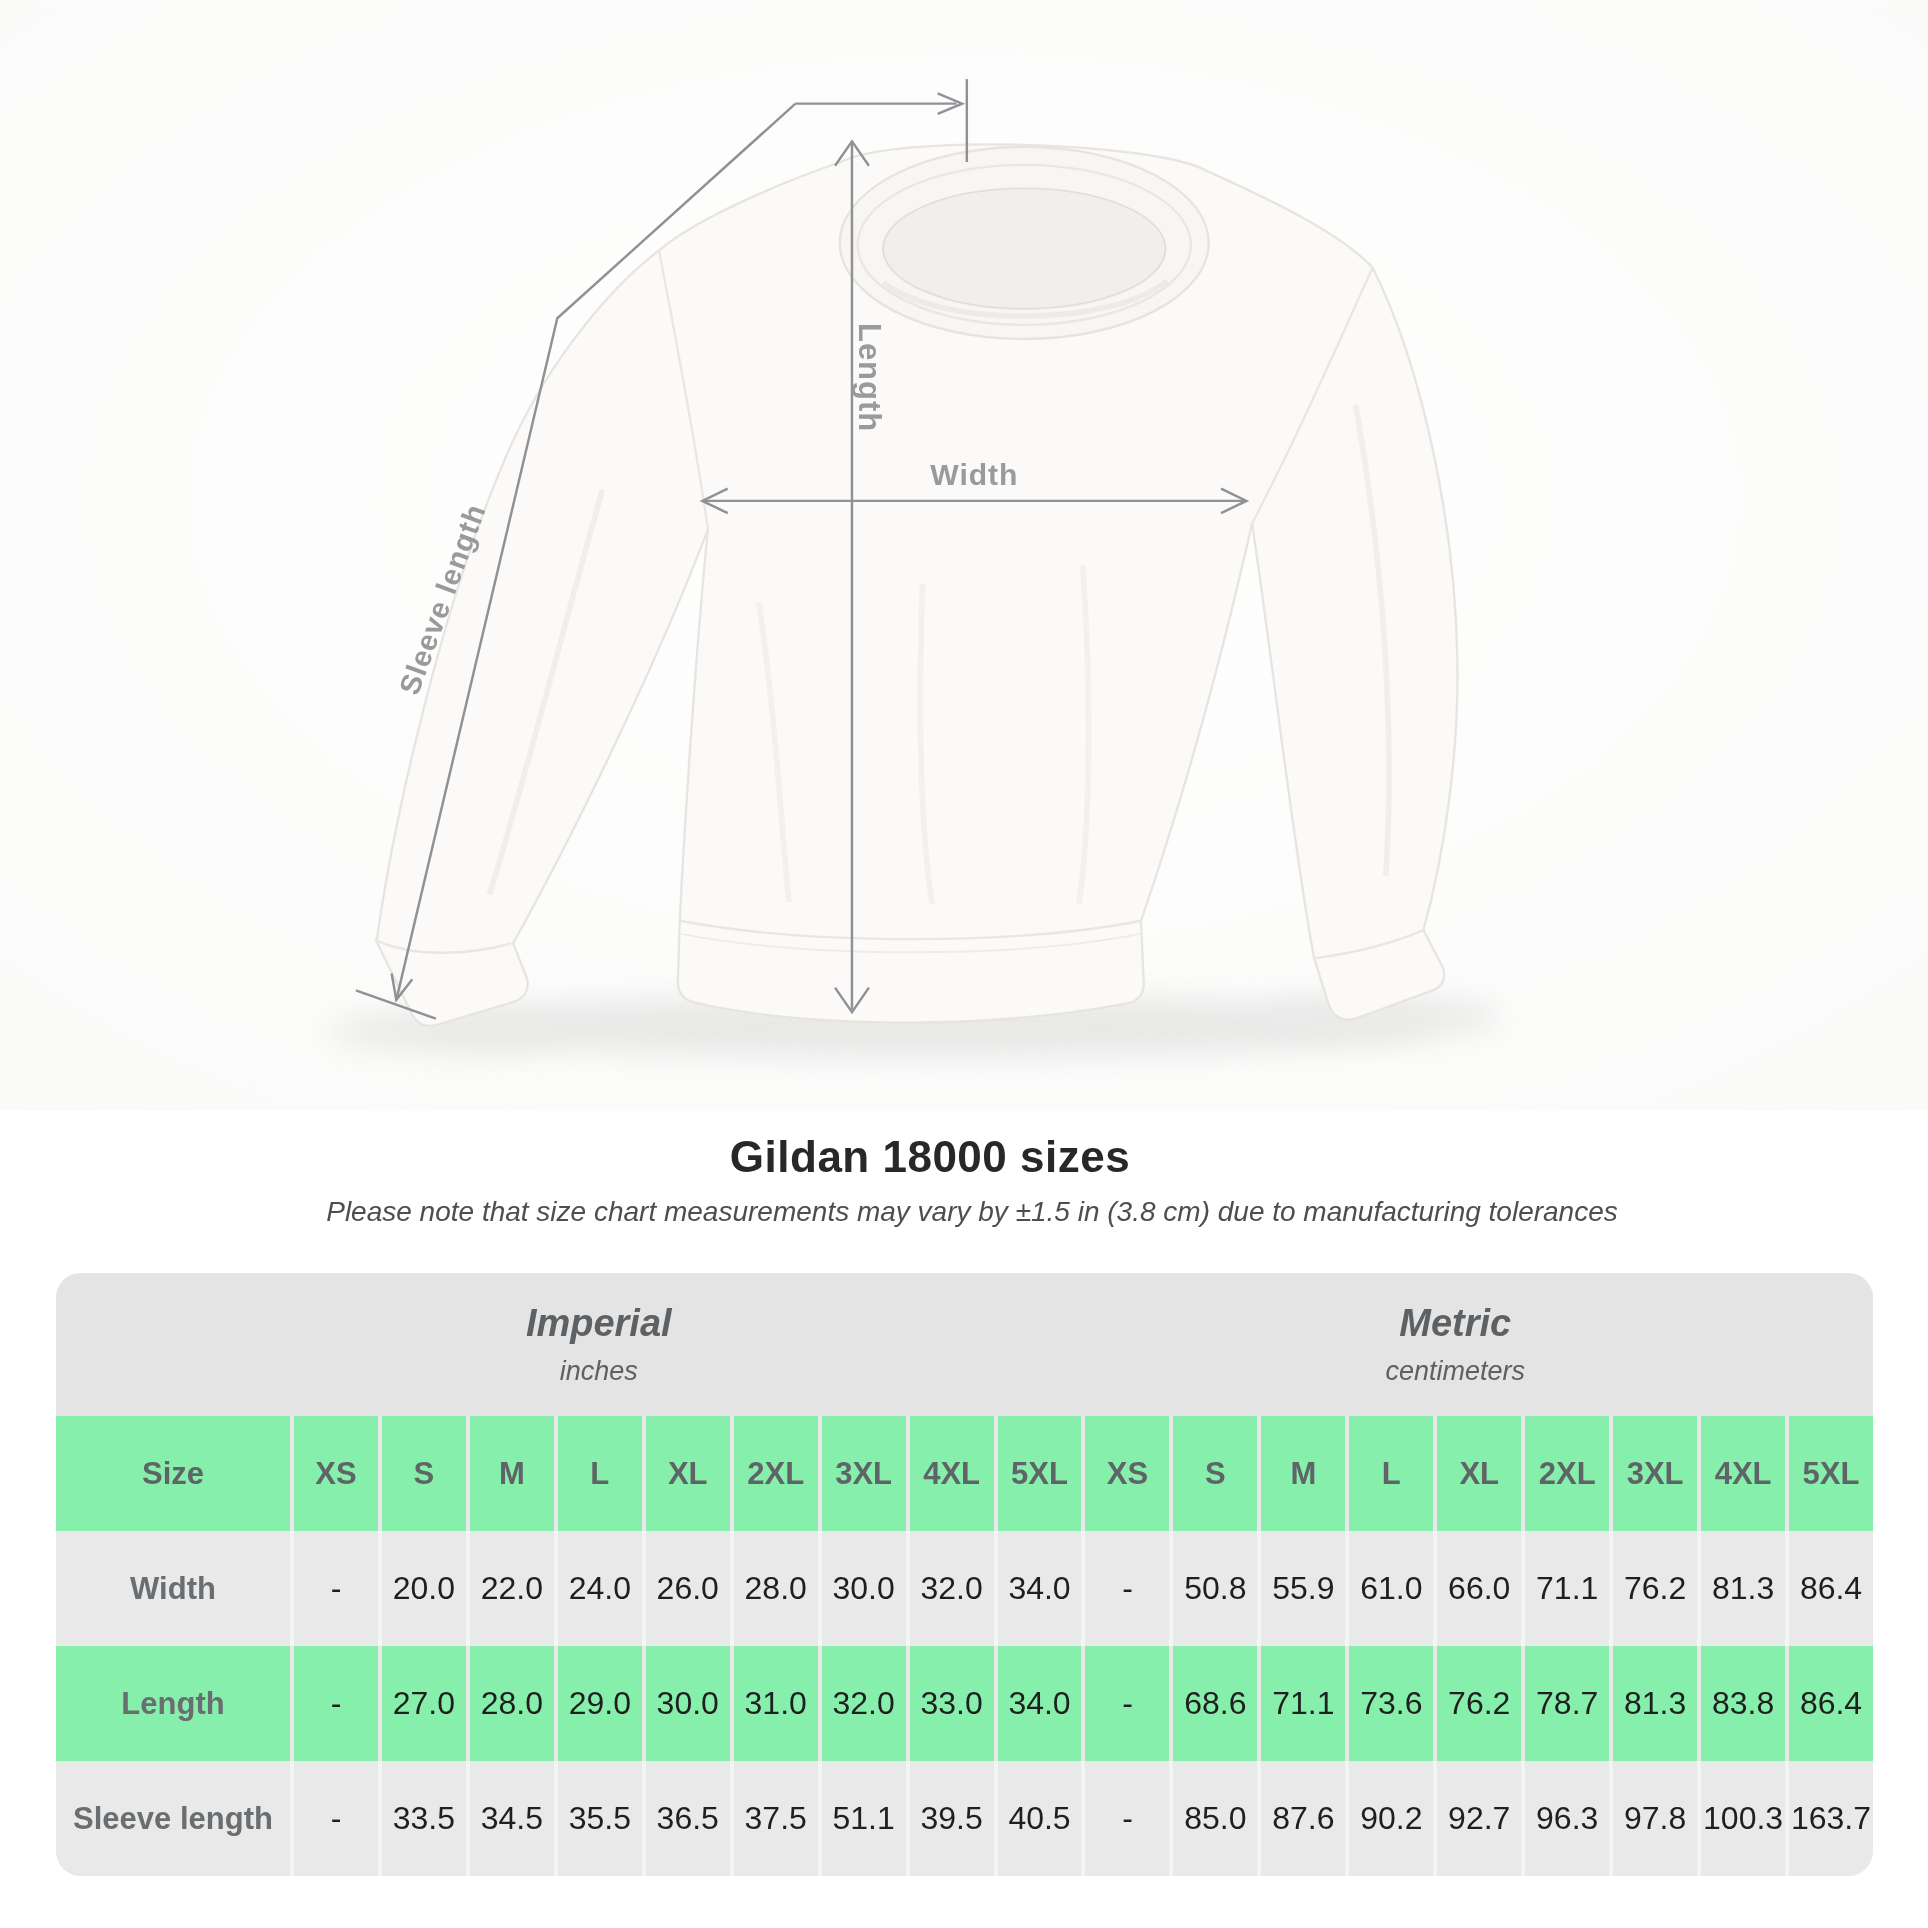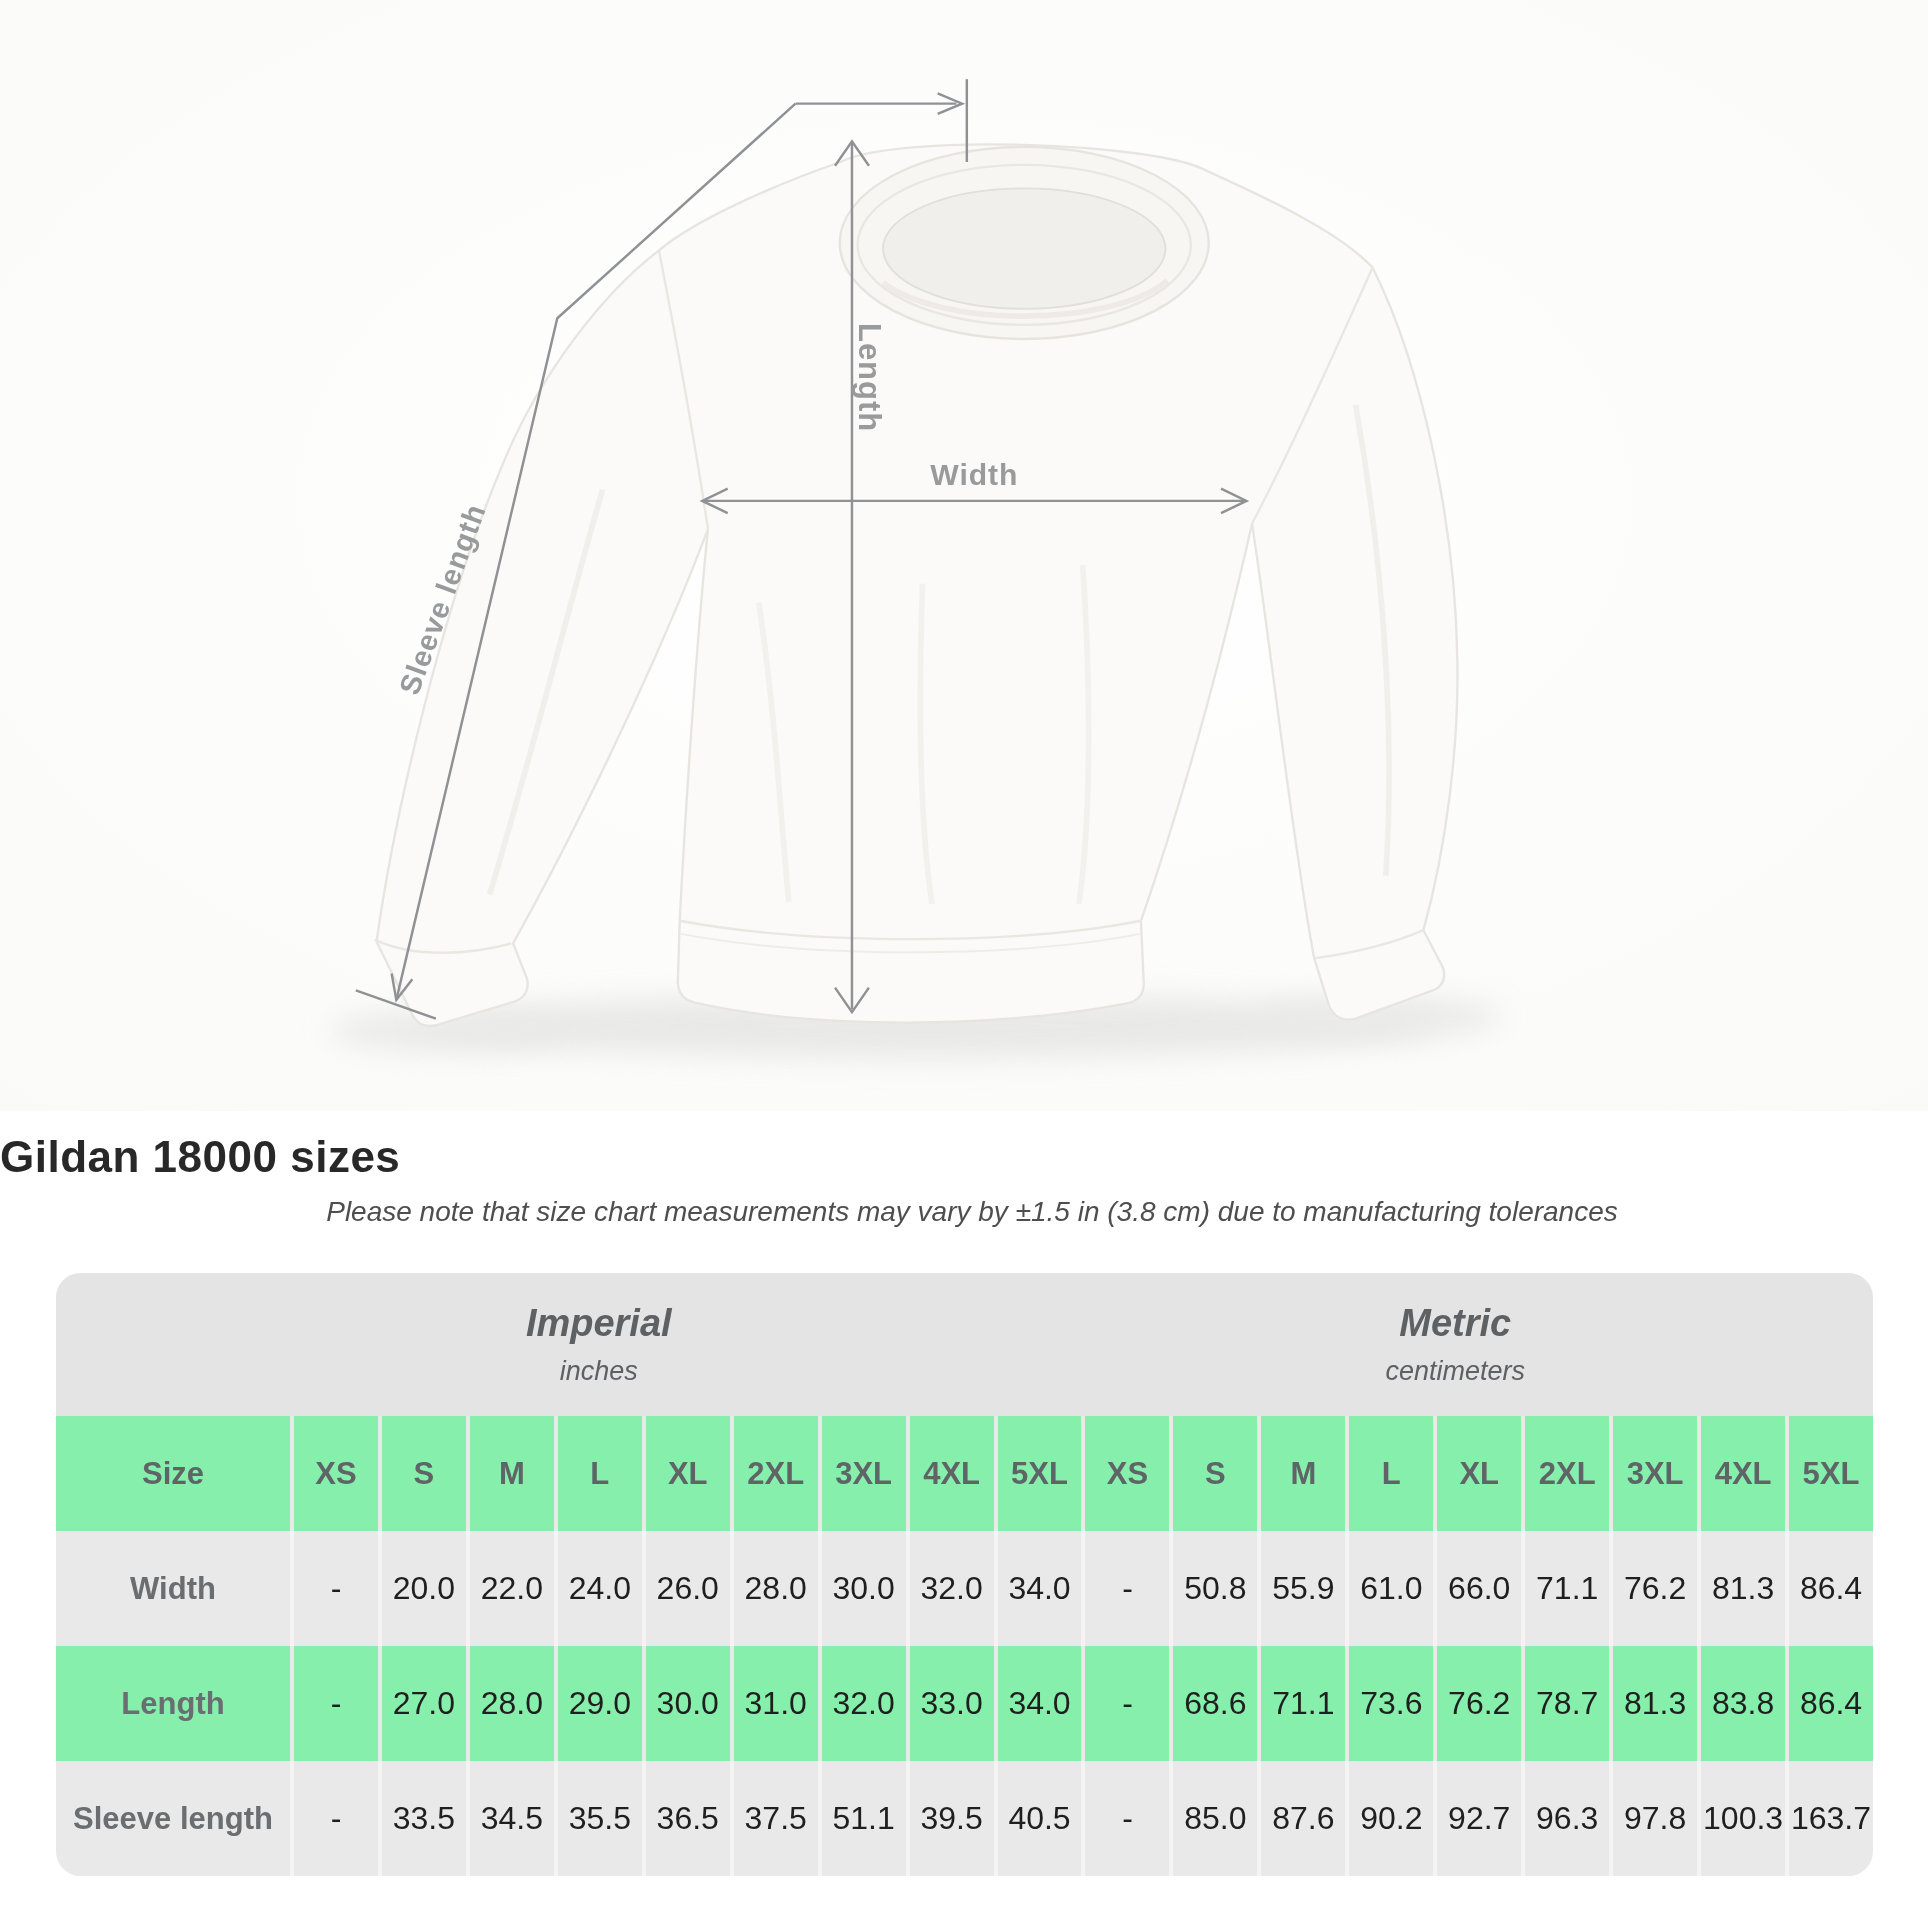--- a/index.html
+++ b/index.html
@@ -1,20 +1,20 @@
 <!DOCTYPE html>
 <html style="font-size:15px"><head>
 <meta charset="utf-8">
 <style>
   html,body{margin:0;padding:0;background:#fff;}
   body{width:1928px;height:1928px;position:relative;overflow:hidden;
        font-family:"Liberation Sans","DejaVu Sans",sans-serif;}
   .hero{position:absolute;left:0;top:0;}
   .page-title{position:absolute;left:0;top:1132px;width:1860px;margin:0;
-       text-align:left;font-size:44px;font-weight:700;color:#282828;letter-spacing:0.5px;}
+       text-align:center;font-size:44px;font-weight:700;color:#282828;letter-spacing:0.5px;}
   .page-subtitle{position:absolute;left:0;top:1188px;width:1928px;margin:8px;
        text-align:center;font-style:italic;font-size:28px;color:#4e4e4e;}
   .size-table{position:absolute;left:56px;top:1273px;width:1817px;height:603px;
        border-radius:24.5px;overflow:hidden;display:grid;
        grid-template-columns:234px repeat(18,1fr);
        grid-template-rows:143px 115px 115px 115px 115px;}
   .row{display:contents;}
   .cell{display:flex;align-items:center;justify-content:center;}
   .band{background:#e4e4e4;flex-direction:column;row-gap:11.3px;}
   .band-imperial{grid-column:1/span 10;padding-left:60px;}

